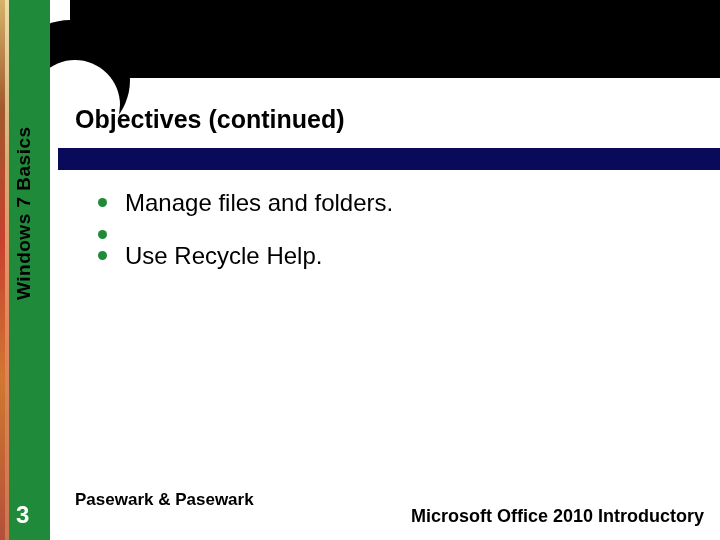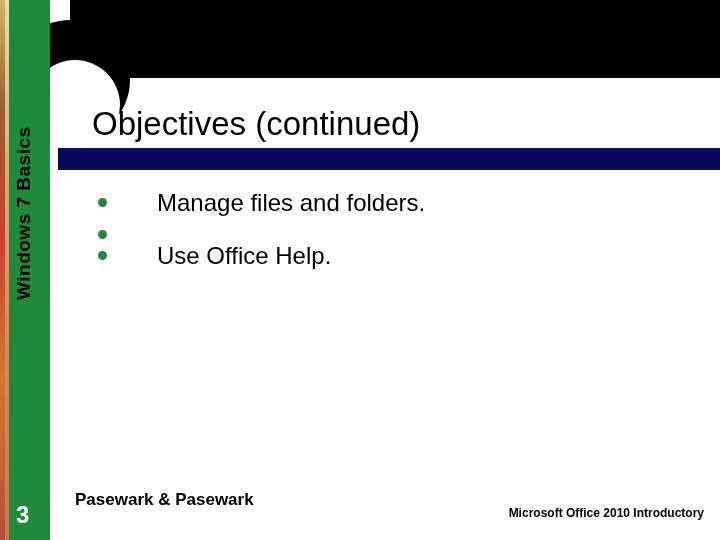--- a/index.html
+++ b/index.html
@@ -65,23 +65,24 @@
   }
   .page-number {
     position: absolute;
     left: 16px; top: 501px;
     font-weight: bold;
     font-size: 24px;
     color: #ffffff;
   }
   .title {
     position: absolute;
-    left: 92px; top: 105px;
-    font-size: 33px;
+    left: 75px; top: 105px;
+    font-size: 25px;
     color: #000000;
+    font-weight: bold;
   }
   .title-underline {
     position: absolute;
     left: 58px; top: 148px;
     width: 662px; height: 22px;
     background: #0a0a5a;
   }
   .content {
     position: absolute;
     left: 98px; top: 188px;
@@ -97,34 +98,33 @@
   .bullet-dot {
     width: 9px; height: 9px;
     border-radius: 50%;
     background: #1f8a3a;
     margin-top: 10px;
     flex: 0 0 auto;
   }
   .bullet-text {
     font-size: 24px;
     color: #000000;
-    margin-left: 32px;
   }
   .footer-left {
     position: absolute;
     left: 75px; top: 490px;
     font-weight: bold;
     font-size: 17px;
     color: #000000;
   }
   .footer-right {
     position: absolute;
     right: 16px; top: 506px;
     font-weight: bold;
-    font-size: 12px;
+    font-size: 18px;
     color: #000000;
   }
 </style>
 </head>
 <body>
 
 <div class="slide">
 
   <div class="left-stripe"></div>
   <div class="left-stripe2"></div>
@@ -143,20 +143,20 @@
   <div class="content">
     <div class="bullet-row">
       <span class="bullet-dot"></span>
       <span class="bullet-text">Manage files and folders.</span>
     </div>
     <div class="bullet-row">
       <span class="bullet-dot"></span>
     </div>
     <div class="bullet-row">
       <span class="bullet-dot"></span>
-      <span class="bullet-text">Use Office Help.</span>
+      <span class="bullet-text">Use Recycle Help.</span>
     </div>
   </div>
 
   <div class="footer-left">Pasewark &amp; Pasewark</div>
   <div class="footer-right">Microsoft Office 2010 Introductory</div>
 
 </div>
 
 </body></html>

